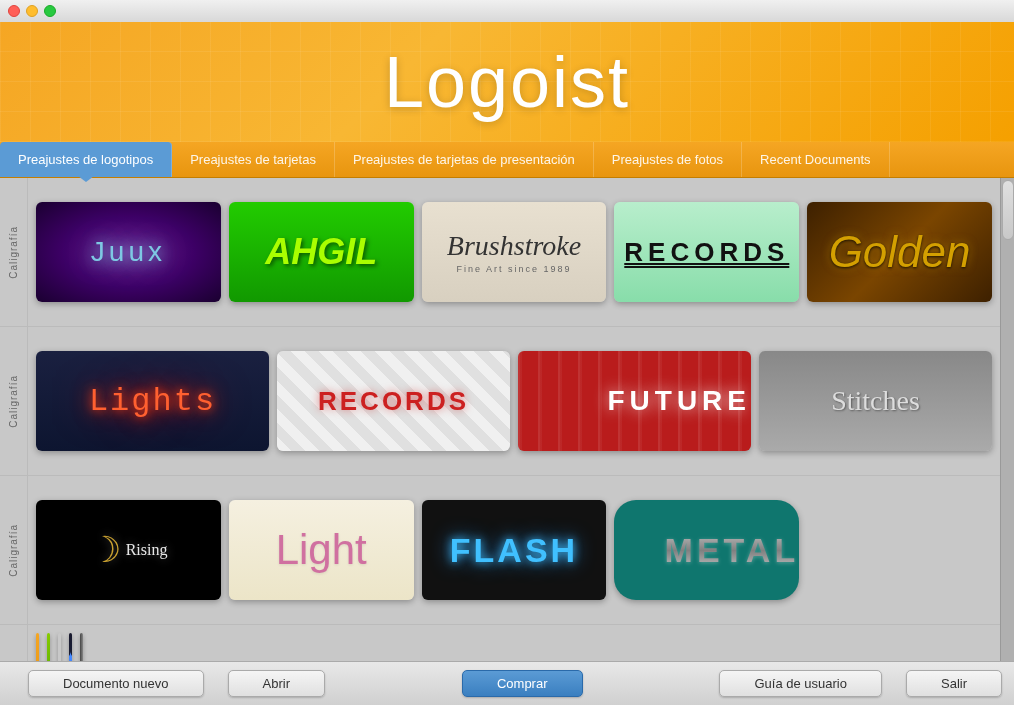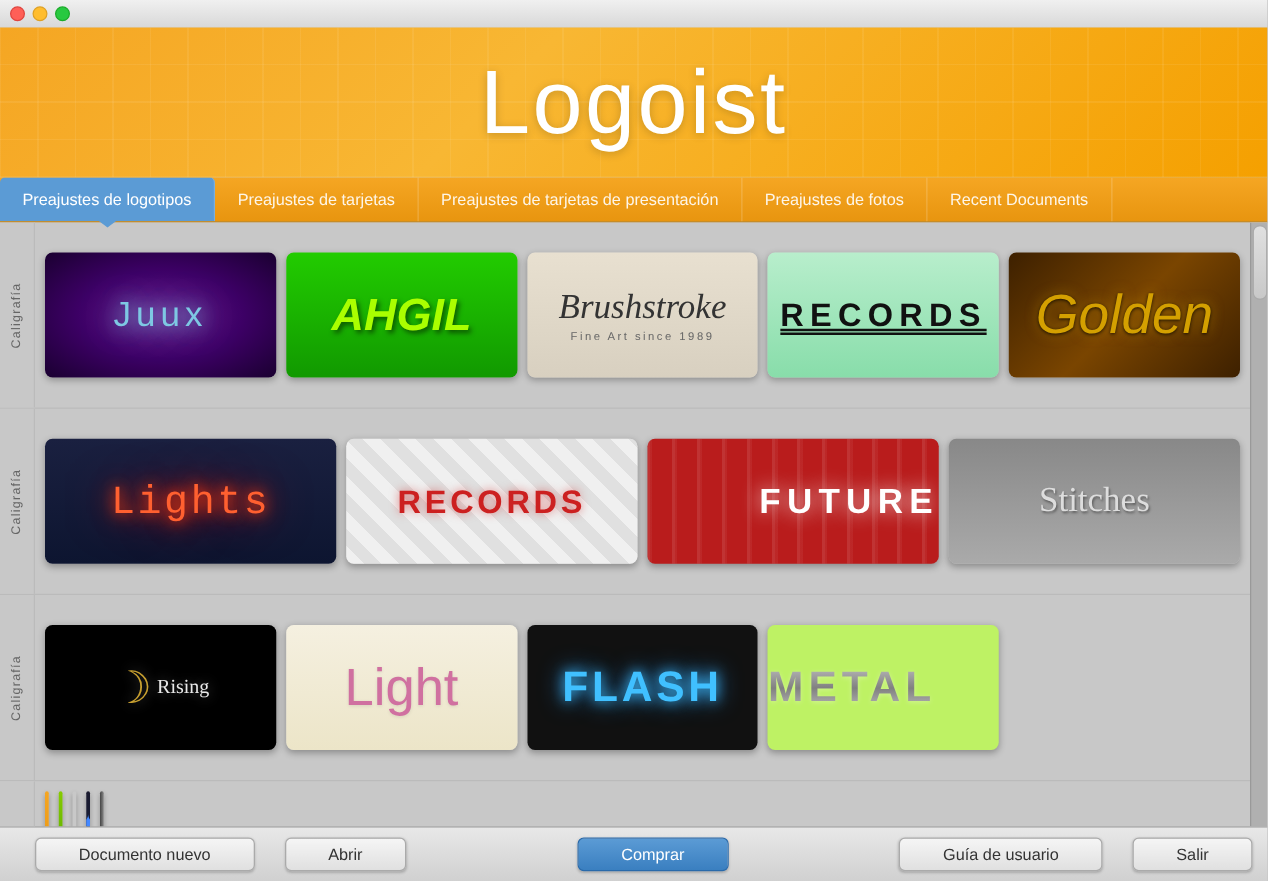--- a/index.html
+++ b/index.html
@@ -241,22 +241,22 @@
     .card-flash {
       background: #111;
       display: flex; align-items: center; justify-content: center;
     }
     .card-flash span {
       font-size: 34px; color: #40c0ff; font-weight: 900; letter-spacing: 3px;
       font-family: Impact, Arial, sans-serif;
       text-shadow: 0 0 10px #40c0ff, 0 0 20px #2080dd;
     }
     .card-metal {
-      background: #bef264;
-      display: flex; align-items: center; justify-content: flex-start;
+      background: #0f766e;
+      display: flex; align-items: center; justify-content: flex-end; border-radius: 22px;
     }
     .card-metal span {
       font-size: 34px; font-weight: 900; letter-spacing: 4px;
       font-family: Impact, Arial, sans-serif;
       background: linear-gradient(to bottom, #c0c0c0, #808080, #c0c0c0);
       -webkit-background-clip: text;
       -webkit-text-fill-color: transparent;
       filter: drop-shadow(0 1px 2px rgba(255,255,255,0.3));
     }
 

